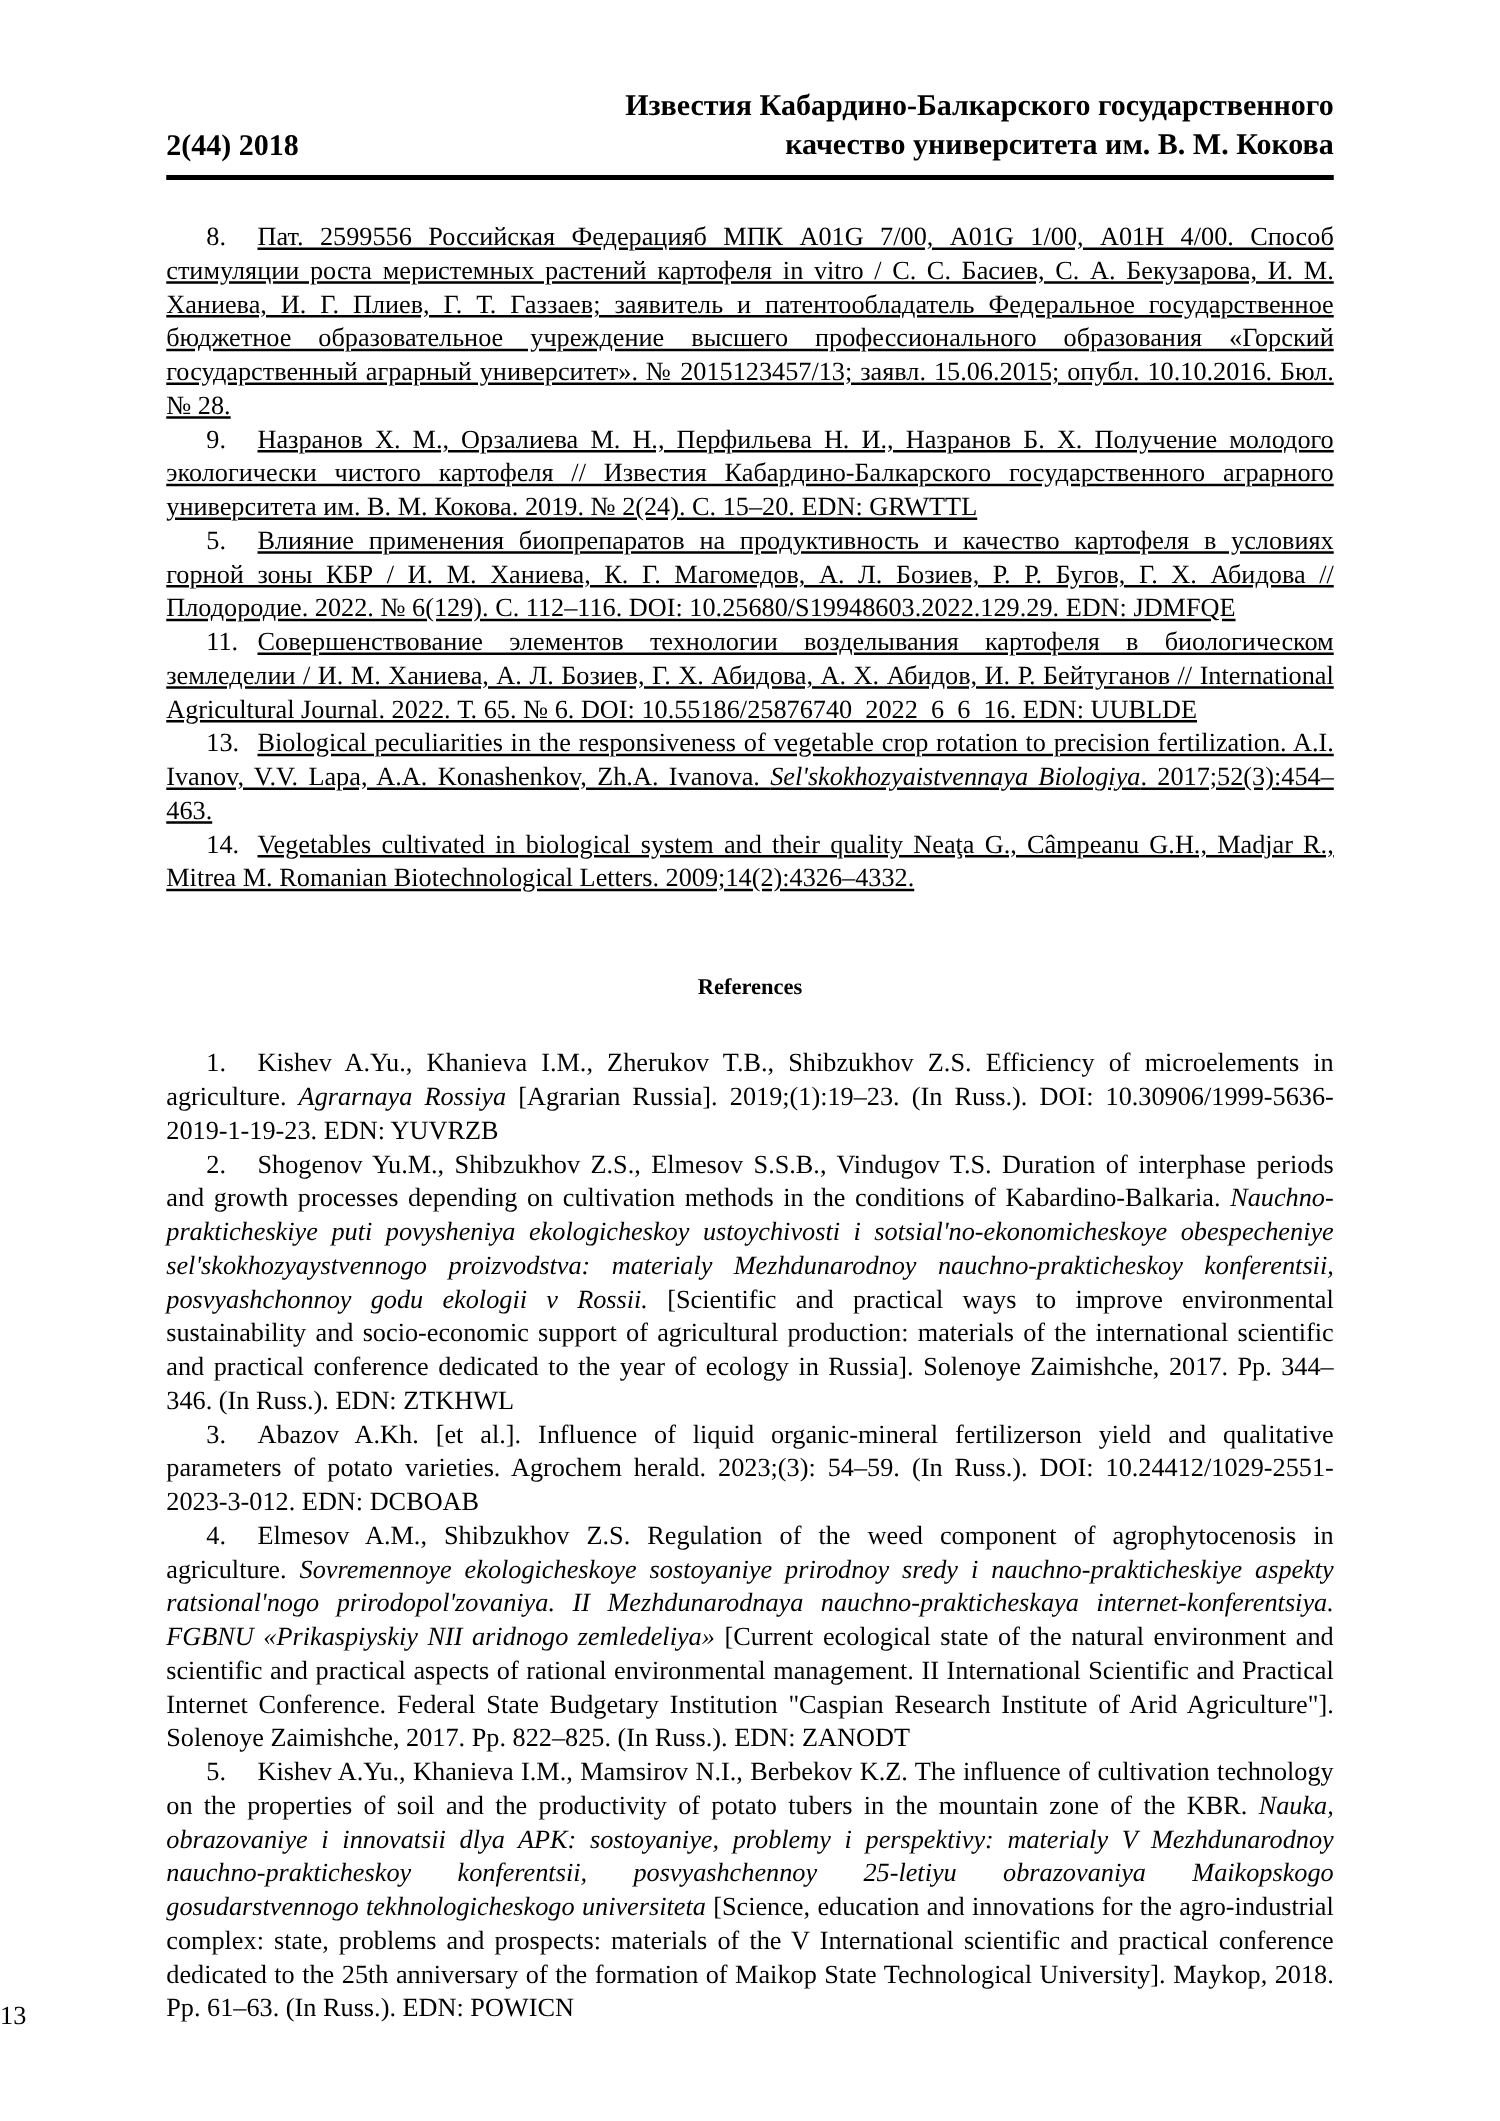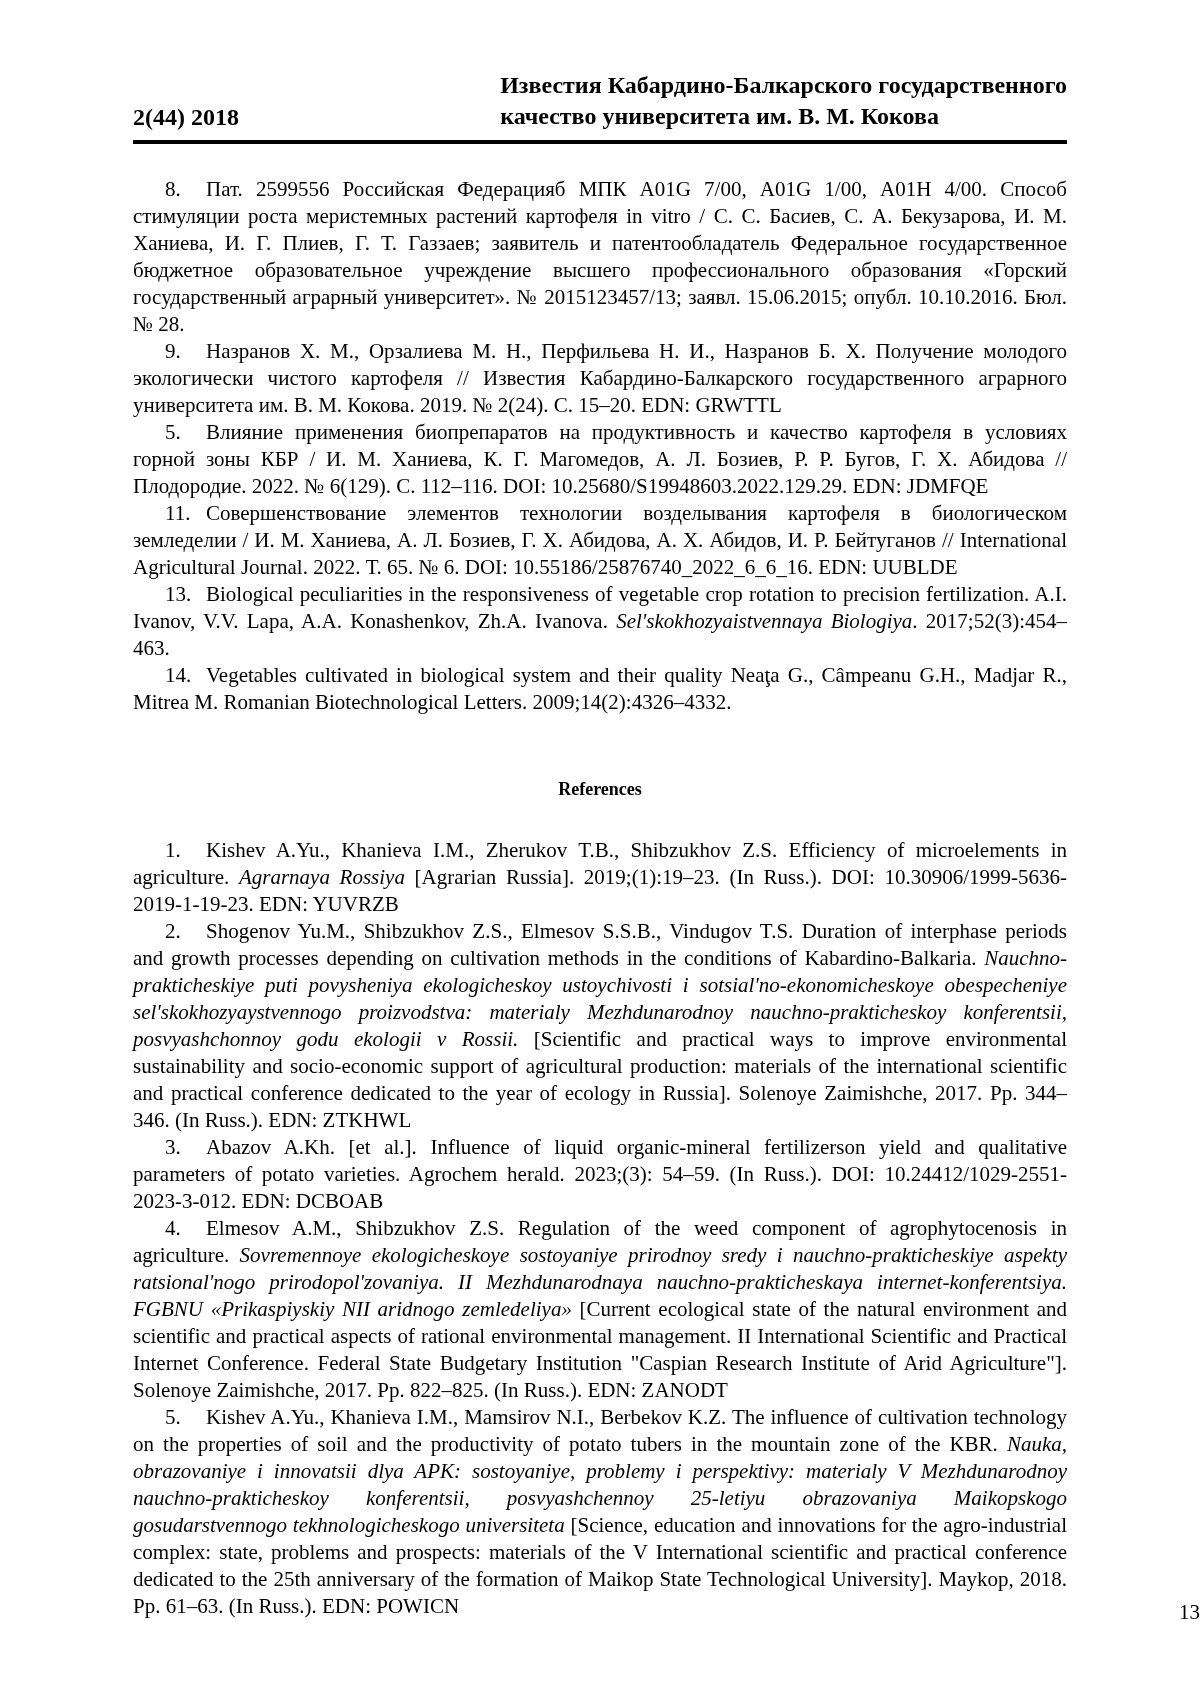--- a/index.html
+++ b/index.html
@@ -21,32 +21,32 @@
     justify-content: space-between;
     align-items: flex-end;
   }
   .issue {
     font-weight: bold;
     font-size: 24px;
     line-height: 30px;
     white-space: nowrap;
   }
   .jtitle {
-    text-align: left;
+    text-align: right;
     font-weight: bold;
     font-size: 24px;
     line-height: 31px;
   }
   .rule {
     border: none;
     border-top: 4px solid #000000;
     margin: 8px 0 0 0;
   }
   
-  .bib { margin-top: 32px; }
+  .bib { margin-top: 32px; text-decoration: underline; }
   .ref {
     margin: 0;
     font-size: 21px;
     line-height: 27px;
     text-align: justify;
   }
   .refnum {
     display: inline-block;
     margin-left: 32px;
     min-width: 41px;
@@ -57,21 +57,21 @@
     text-align: center;
     font-weight: bold;
     font-size: 18px;
     line-height: 27px;
   }
   .pageno {
     position: absolute;
     left: 0;
     right: 0;
     bottom: 72px;
-    text-align: right;
+    text-align: left;
     font-size: 21px;
   }
 </style>
 </head>
 <body>
 
 <div class="page">
 
   <div class="hdr">
     <div class="issue">2(44) 2018</div>

